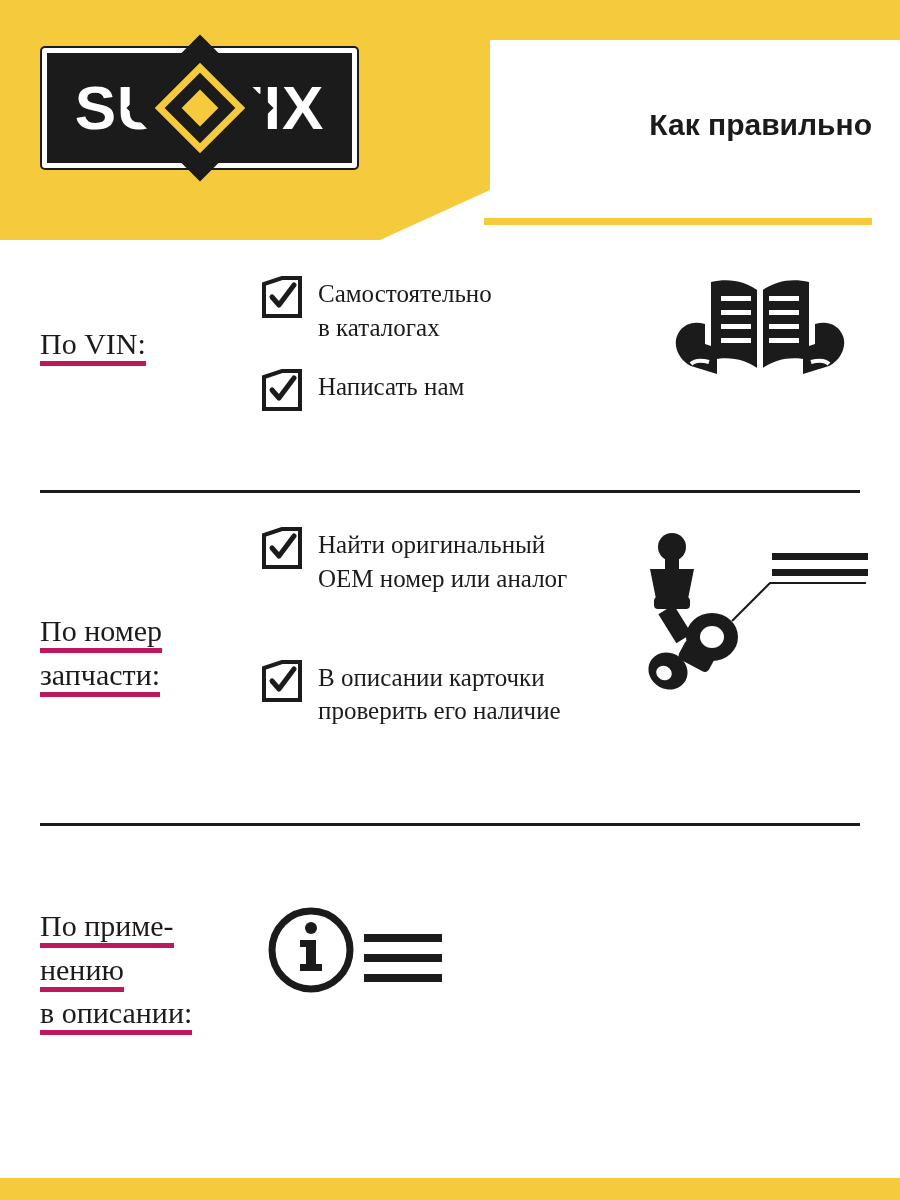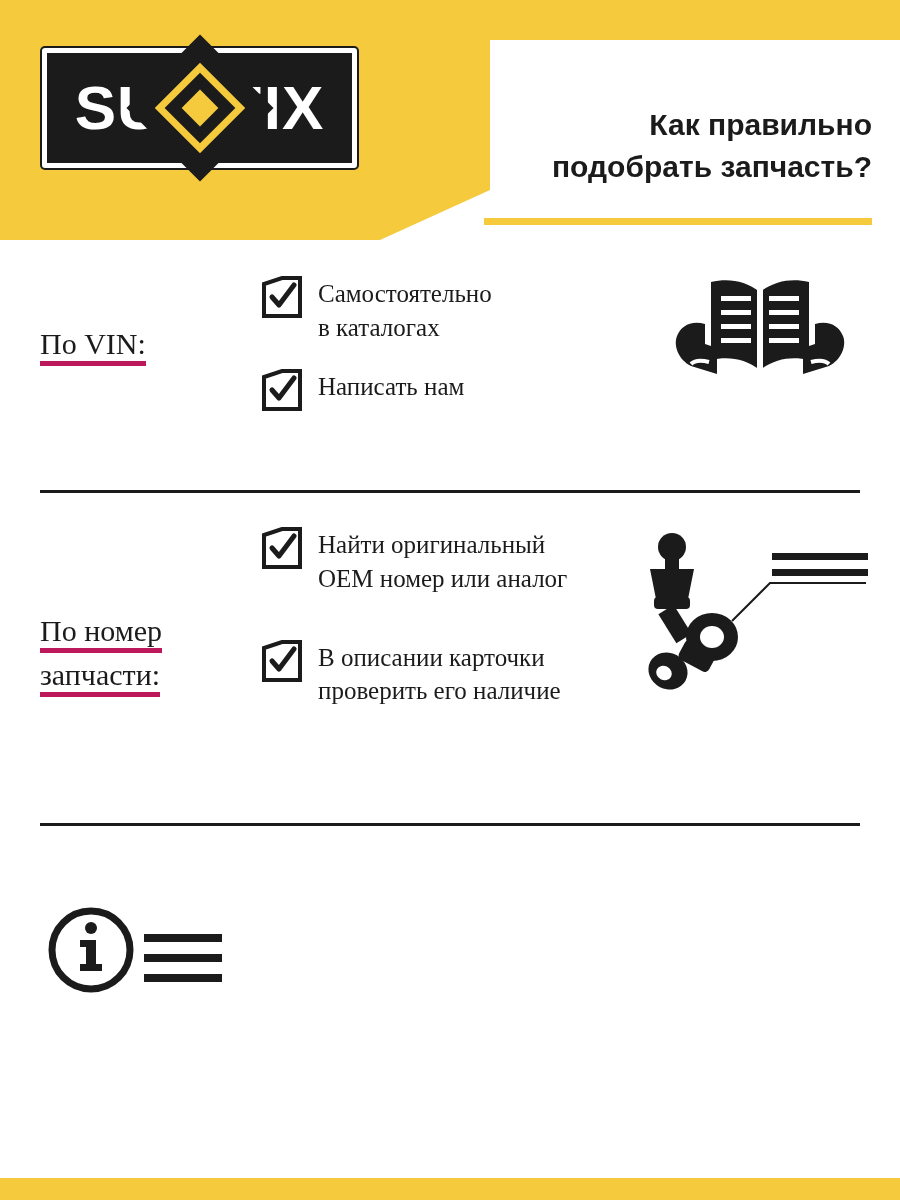--- a/index.html
+++ b/index.html
@@ -236,21 +236,20 @@
           <span>SU</span><span class="gap"></span><span>FIX</span>
         </div>
       </div>
       <div class="logo-diamond-outer"></div>
       <div class="logo-diamond-mid"></div>
       <div class="logo-diamond-inner"></div>
     </div>
 
     <div class="header-title">
       <div>Как правильно</div>
-      <div>подобрать запчасть?</div>
     </div>
     <div class="header-underline"></div>
   </div>
 
   <div class="content">
 
     <div class="section" id="section-vin">
       <div class="sec-label">
         <span>По VIN:</span>
       </div>
@@ -320,21 +319,21 @@
           <span class="check">
             <svg width="44" height="44" viewBox="0 0 44 44">
               <path d="M22 2 L40 2 L40 40 L4 40 L4 8 Z" fill="none" stroke="#1b1b1b" stroke-width="4"></path>
               <path d="M12 21 L19 29 L34 9" fill="none" stroke="#1b1b1b" stroke-width="5" stroke-linecap="round" stroke-linejoin="round"></path>
             </svg>
           </span>
           <div class="item-text">Найти оригинальный
 OEM номер или аналог</div>
         </div>
 
-        <div class="item" style="margin-top:42px;">
+        <div class="item" style="margin-top:62px;">
           <span class="check">
             <svg width="44" height="44" viewBox="0 0 44 44">
               <path d="M22 2 L40 2 L40 40 L4 40 L4 8 Z" fill="none" stroke="#1b1b1b" stroke-width="4"></path>
               <path d="M12 21 L19 29 L34 9" fill="none" stroke="#1b1b1b" stroke-width="5" stroke-linecap="round" stroke-linejoin="round"></path>
             </svg>
           </span>
           <div class="item-text">В описании карточки
 проверить его наличие</div>
         </div>
 
@@ -363,20 +362,25 @@
             <rect x="152" y="28" width="96" height="7" fill="#1b1b1b"></rect>
             <rect x="152" y="44" width="96" height="7" fill="#1b1b1b"></rect>
           </svg>
         </span>
       </div>
     </div>
 
     <div class="divider"></div>
 
     <div class="section" id="section-usage">
+      <div class="sec-label">
+        <div><span>По приме-</span></div>
+        <div><span>нению</span></div>
+        <div><span>в описании:</span></div>
+      </div>
       <div class="sec-art">
         <span class="art-info">
           <svg width="180" height="110" viewBox="0 0 180 110">
             <circle cx="45" cy="52" r="39" fill="none" stroke="#1b1b1b" stroke-width="7"></circle>
             <rect x="40" y="42" width="10" height="30" fill="#1b1b1b"></rect>
             <rect x="34" y="66" width="22" height="7" fill="#1b1b1b"></rect>
             <rect x="34" y="42" width="16" height="7" fill="#1b1b1b"></rect>
             <circle cx="45" cy="30" r="6" fill="#1b1b1b"></circle>
             <rect x="98" y="36" width="78" height="8" fill="#1b1b1b"></rect>
             <rect x="98" y="56" width="78" height="8" fill="#1b1b1b"></rect>

